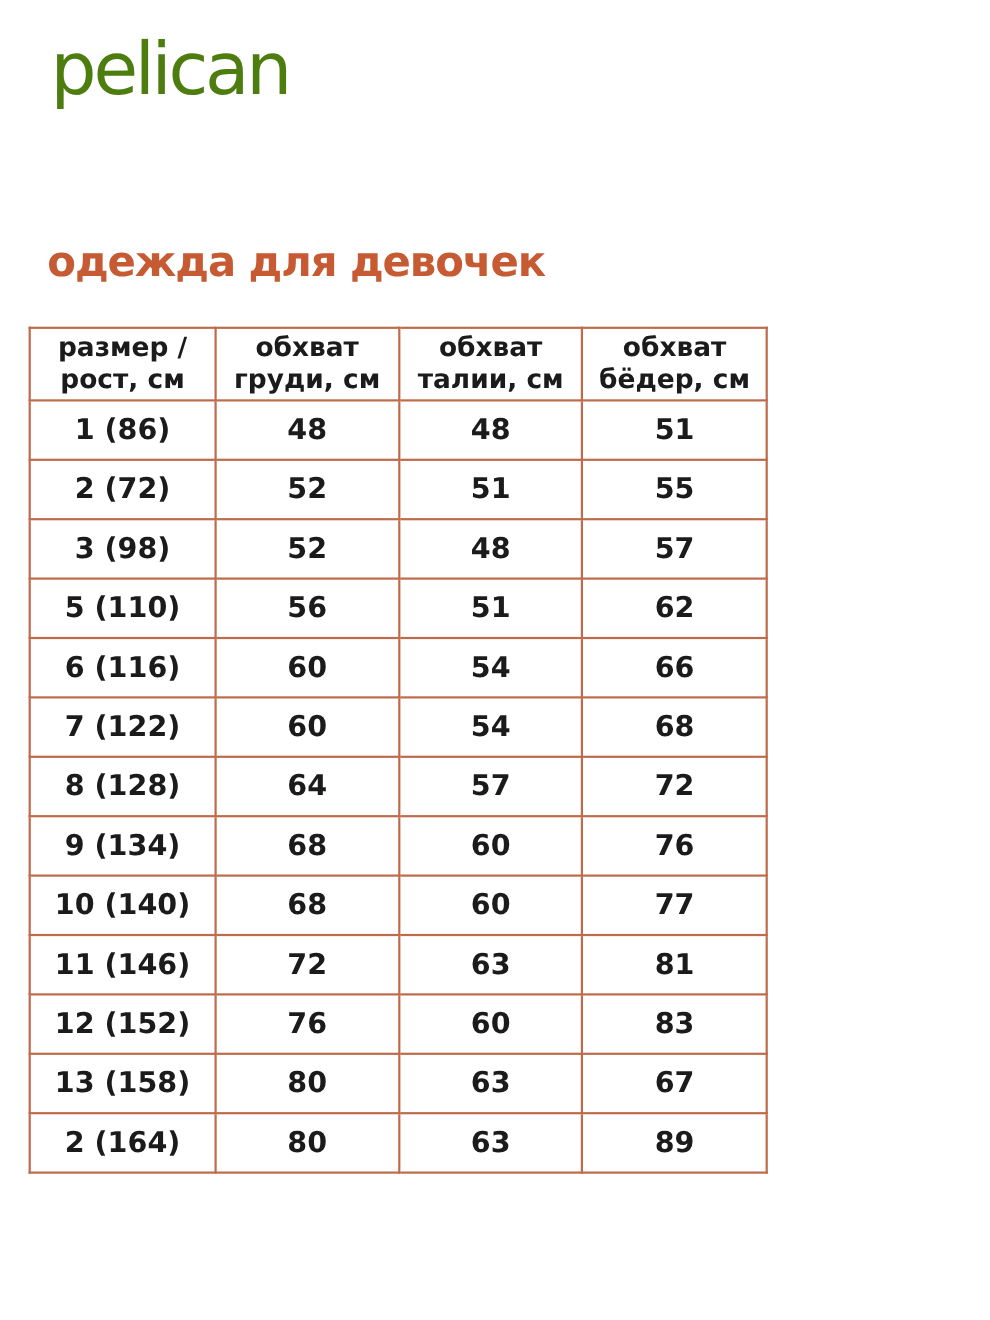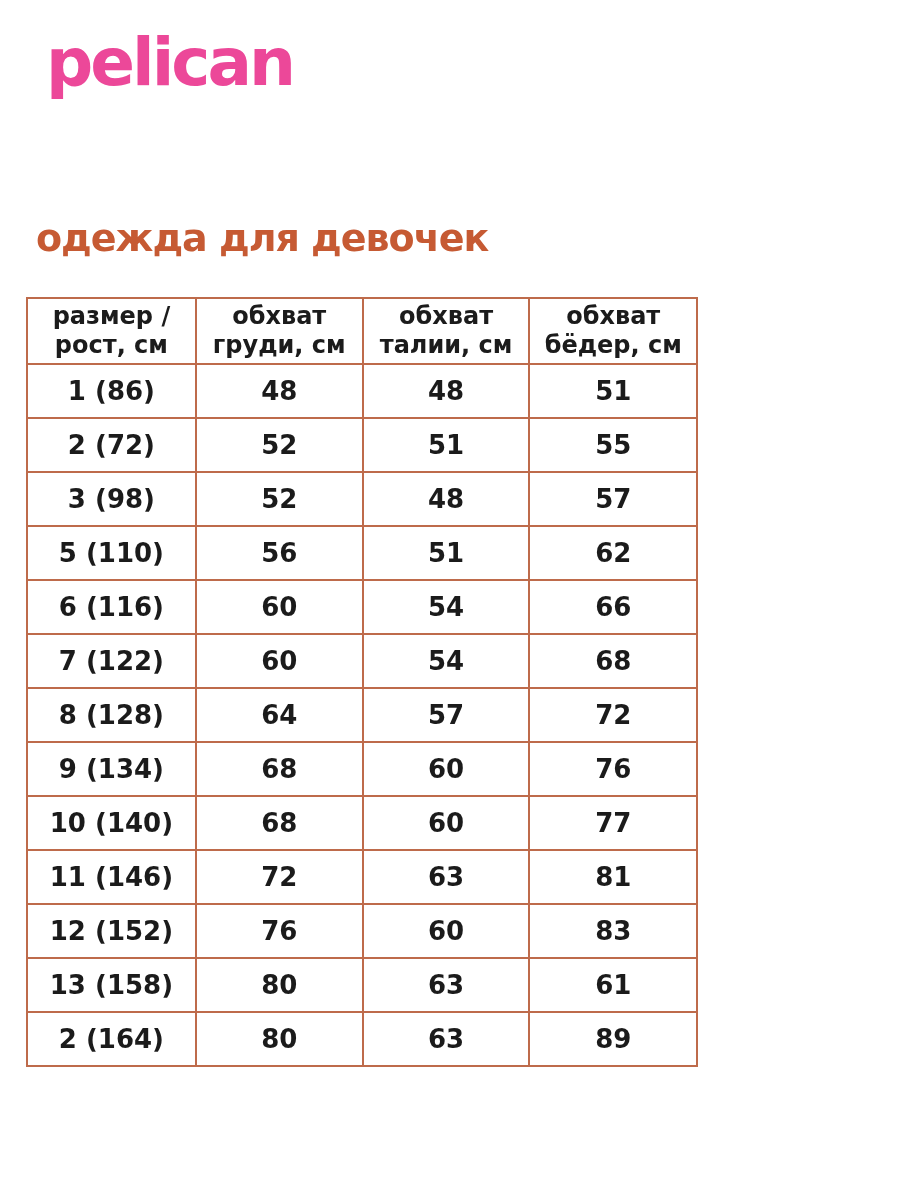--- a/index.html
+++ b/index.html
@@ -16,28 +16,28 @@
     position: relative;
     width: 900px;
     height: 1200px;
     background: #ffffff;
   }
   .logo {
     position: absolute;
     left: 46px;
     top: 30px;
     font-size: 66px;
-    font-weight: bold;
+    font-weight: normal;
     letter-spacing: -3px;
-    color: #ec4899;
+    color: #4d7c0f;
     line-height: 1;
   }
   .title {
     position: absolute;
-    left: 36px;
+    left: 43px;
     top: 219px;
     font-size: 38px;
     font-weight: bold;
     letter-spacing: -1px;
     color: #C65A33;
     line-height: 1;
   }
   table.size-table {
     position: absolute;
     left: 26px;
@@ -163,21 +163,21 @@
       <tr>
         <td>12 (152)</td>
         <td>76</td>
         <td>60</td>
         <td>83</td>
       </tr>
       <tr>
         <td>13 (158)</td>
         <td>80</td>
         <td>63</td>
-        <td>61</td>
+        <td>67</td>
       </tr>
       <tr>
         <td>2 (164)</td>
         <td>80</td>
         <td>63</td>
         <td>89</td>
       </tr>
     </tbody>
   </table>
 

